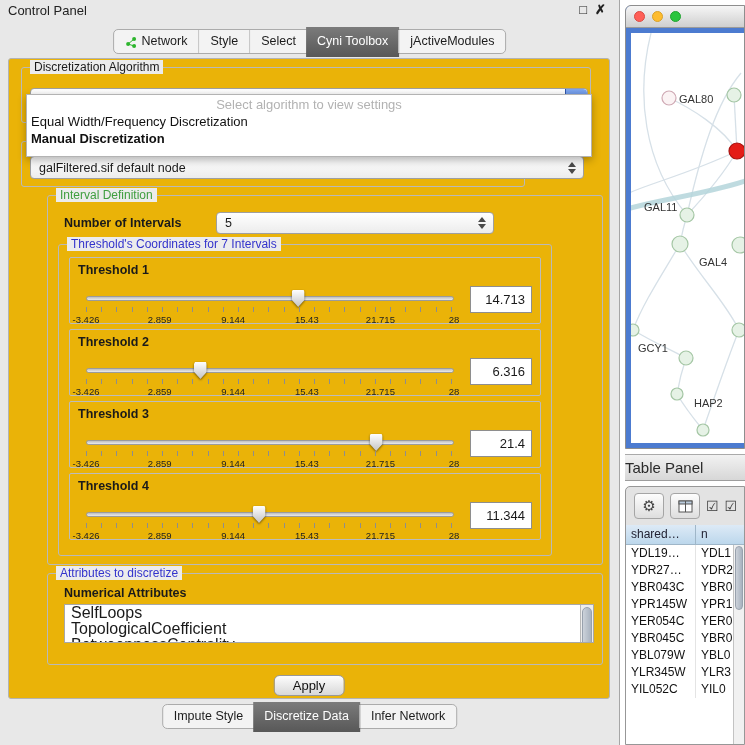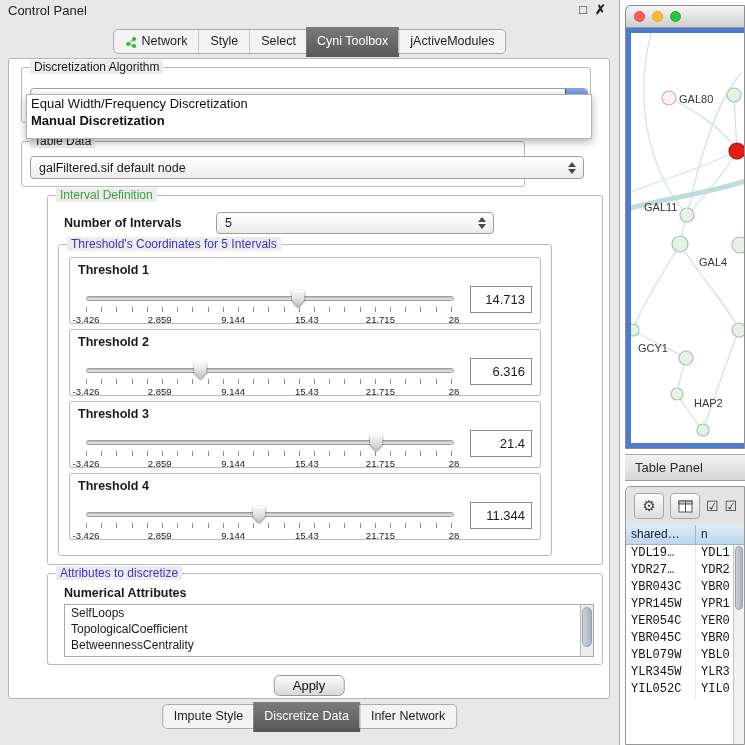--- a/index.html
+++ b/index.html
@@ -20,21 +20,21 @@
     align-items:center; background:#f3f3f3; border:1px solid #ababab; border-radius:5px; height:25px; }
   .tabbar.top { top:29px; }
   .tabbar.bottom { top:704px; }
   .tab { padding:0 11px; font-size:12.5px; height:23px; line-height:23px; color:#1c1c1c;
     border-left:1px solid #c4c4c4; display:flex; align-items:center; gap:5px; white-space:nowrap; }
   .tab:first-child { border-left:none; }
   .tab.selected { background:linear-gradient(#7b7b7b,#585858); color:#fff; border-radius:0;
     border-left:none; height:30px; line-height:25px; margin:5px -1px; }
 
   .frame { position:absolute; left:8px; top:58px; width:602px; height:641px;
-    background:#ffffff; border:1px solid #b3b3b3; border-radius:3px; }
+    background:#eab308; border:1px solid #b3b3b3; border-radius:3px; }
 
   .group { position:absolute; border:1px solid #b9b9b9; border-radius:3px; }
   .gtitle { position:absolute; top:-8px; left:8px; background:#ececec; padding:0 4px;
     font-size:12px; white-space:nowrap; }
   .gtitle.green { color:#3f9e3f; }
   .gtitle.blue { color:#3333cc; }
 
   .combo { position:absolute; background:linear-gradient(#ffffff,#ececec);
     border:1px solid #9f9f9f; border-radius:4px; font-size:12.5px; display:flex;
     align-items:center; padding-left:8px; overflow:hidden; }
@@ -71,22 +71,22 @@
     filter:drop-shadow(0 1px 1px rgba(0,0,0,.55)); }
   .thumb-shape { width:100%; height:100%; background:linear-gradient(#fefefe,#c4c4c4);
     clip-path:polygon(8% 0,92% 0,100% 12%,100% 58%,50% 100%,0 58%,0 12%); }
   .ticks { position:absolute; left:6px; right:6px; top:19px; height:5px;
     background-image:repeating-linear-gradient(to right,#8d8d8d 0 1px,transparent 1px 15.2px); }
   .scale { position:absolute; left:6px; right:6px; top:26px; height:11px;
     font-size:9.5px; color:#222; }
   .scale span { position:absolute; transform:translateX(-50%); white-space:nowrap; }
 
   
-  .attr-list { position:absolute; left:16px; right:8px; top:30px; height:53px; background:#fff;
-    border:1px solid #a8a8a8; overflow:hidden; font-size:12px; }
+  .attr-list { position:absolute; left:16px; right:8px; top:30px; height:39px; background:#fff;
+    border:1px solid #a8a8a8; overflow:hidden; font-size:16px; }
   .list-item { height:16px; line-height:16px; padding-left:6px; white-space:nowrap; }
   .attr-scroll { position:absolute; right:0; top:0; bottom:0; width:13px; background:#ededed;
     border-left:1px solid #b8b8b8; }
   .attr-thumb { position:absolute; left:1px; right:1px; top:2px; height:40px;
     background:linear-gradient(to right,#ccd2da,#a8b2bf); border:1px solid #98a1ad; border-radius:5px; }
 
   .apply-btn { position:absolute; left:50%; transform:translateX(-50%); top:616px;
     padding:2px 18px; font-size:13px; background:linear-gradient(#fdfdfd,#d8d8d8);
     border:1px solid #989898; border-radius:6px; color:#111; }
 
@@ -100,35 +100,35 @@
     border-bottom:1px solid #9a9a9a; display:flex; align-items:center; padding-left:8px; gap:7px; }
   .light { width:11px; height:11px; border-radius:50%; }
   .light.red { background:#ff5f57; border:1px solid #d94a43; }
   .light.yellow { background:#febc2e; border:1px solid #d8a129; }
   .light.green { background:#2ac53e; border:1px solid #23a332; }
   .net-canvas { position:absolute; left:5px; top:27px; right:0; bottom:5px; background:#fff; overflow:hidden; }
 
   
   .tp-bar { position:absolute; left:625px; top:454px; width:120px; height:27px;
     background:linear-gradient(#f2f2f2,#d7d7d7); border-top:1px solid #aaa; border-bottom:1px solid #9d9d9d;
-    line-height:26px; padding-left:10px; font-size:13px; color:#2b2b2b; }
+    line-height:26px; font-size:15px; color:#2b2b2b; }
   .tp-window { position:absolute; left:625px; top:486px; width:120px; height:259px;
     background:#e3e3e3; border:1px solid #979797; border-radius:5px 0 0 0; overflow:hidden; }
   .tp-toolbar { height:38px; display:flex; align-items:center; gap:6px; padding:0 0 0 8px; }
   .tool-btn { width:30px; height:26px; background:linear-gradient(#fdfdfd,#dedede);
     border:1px solid #a5a5a5; border-radius:4px; display:flex; align-items:center;
     justify-content:center; font-size:15px; color:#444; flex:0 0 auto; }
   .check-ic { font-size:14px; color:#3a3a3a; flex:0 0 auto; }
   .tp-table { position:absolute; left:0; right:0; top:38px; bottom:0; background:#fff; }
   .thead { display:flex; height:20px; background:linear-gradient(#ddeaf6,#bcd7ec);
     border-bottom:1px solid #9fb6c8; font-size:12px; color:#223; }
   .thead .c0 { width:70px; border-right:1px solid #9fb6c8; padding:2px 0 0 5px; }
   .thead .c1 { flex:1; padding:2px 0 0 5px; }
   .trow { display:flex; height:17px; line-height:17px; font-size:12px; color:#111; }
-  .trow .tcell { white-space:nowrap; overflow:hidden;font-family:Liberation Mono, monospace; }
+  .trow .tcell { white-space:nowrap; overflow:hidden; }
   .trow .c0 { width:70px; padding-left:5px; border-right:1px solid #e4e4e4; }
   .trow .c1 { flex:1; padding-left:5px; }
   .tp-scroll { position:absolute; right:0; top:20px; bottom:0; width:11px; background:#f1f1f1;
     border-left:1px solid #c3c3c3; }
   .tp-thumb { position:absolute; left:1px; right:1px; top:1px; height:64px;
     background:linear-gradient(to right,#ccd2da,#a8b2bf); border:1px solid #98a1ad; border-radius:5px; }
 </style>
 </head>
 <body>
 
@@ -169,20 +169,21 @@
     <div class="group" style="left:12px; top:8px; width:570px; height:56px;">
       <span class="gtitle">Discretization Algorithm</span>
       <div class="combo" style="left:8px; top:20px; width:558px; height:23px;">
         <span class="bluecap">
           <span class="arr-up"></span>
           <span class="arr-dn"></span>
         </span>
       </div>
 
       <div class="dropdown">
+        <div class="dd-prompt">Select algorithm to view settings</div>
         <div class="dd-item">Equal Width/Frequency Discretization</div>
         <div class="dd-item bold">Manual Discretization</div>
       </div>
     </div>
 
     <div class="group" style="left:12px; top:82px; width:504px; height:46px;">
       <span class="gtitle">Table Data</span>
       <div class="combo" style="left:8px; top:14px; width:554px; height:23px;">
         <span>galFiltered.sif default node</span>
         <span class="stepper">
@@ -198,21 +199,21 @@
       <span class="lbl bold" style="left:16px; top:20px;">Number of Intervals</span>
       <div class="combo" style="left:168px; top:16px; width:278px; height:22px;">
         <span>5</span>
         <span class="stepper">
           <span class="arr-up"></span>
           <span class="arr-dn"></span>
         </span>
       </div>
 
       <div class="group" style="left:10px; top:48px; width:494px; height:312px;">
-        <span class="gtitle blue">Threshold's Coordinates for 5 Intervals</span>
+        <span class="gtitle blue">Threshold's Coordinates for 7 Intervals</span>
         <div id="thresholds" style="padding-top:12px;">
   <div class="th-panel">
     <div class="th-label">Threshold 1</div>
     <div class="th-value">14.713</div>
     <div class="th-slider">
       <div class="track">
         <div class="thumb" style="left: 57.7%;">
                     <div class="thumb-shape"></div>
                   </div>
       </div>

